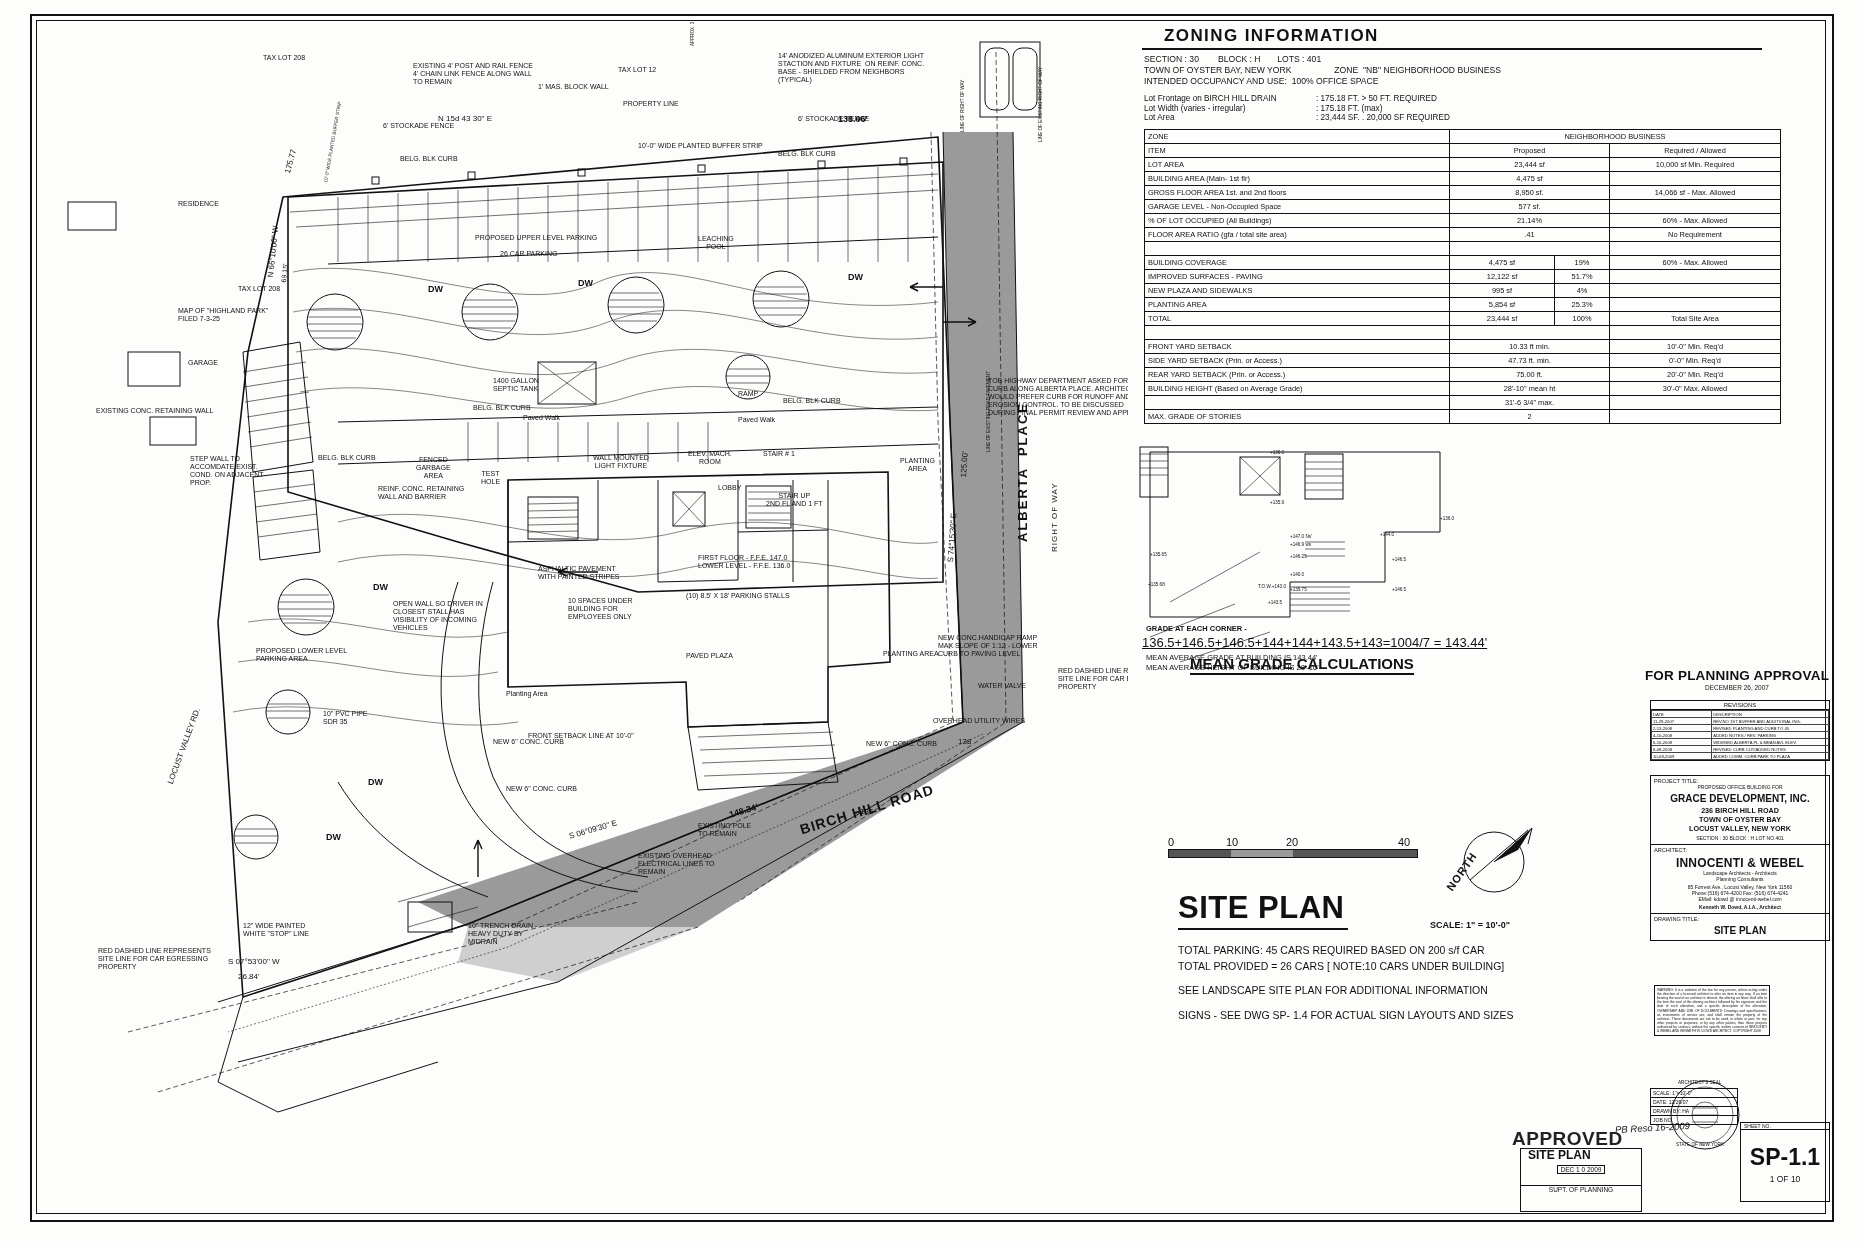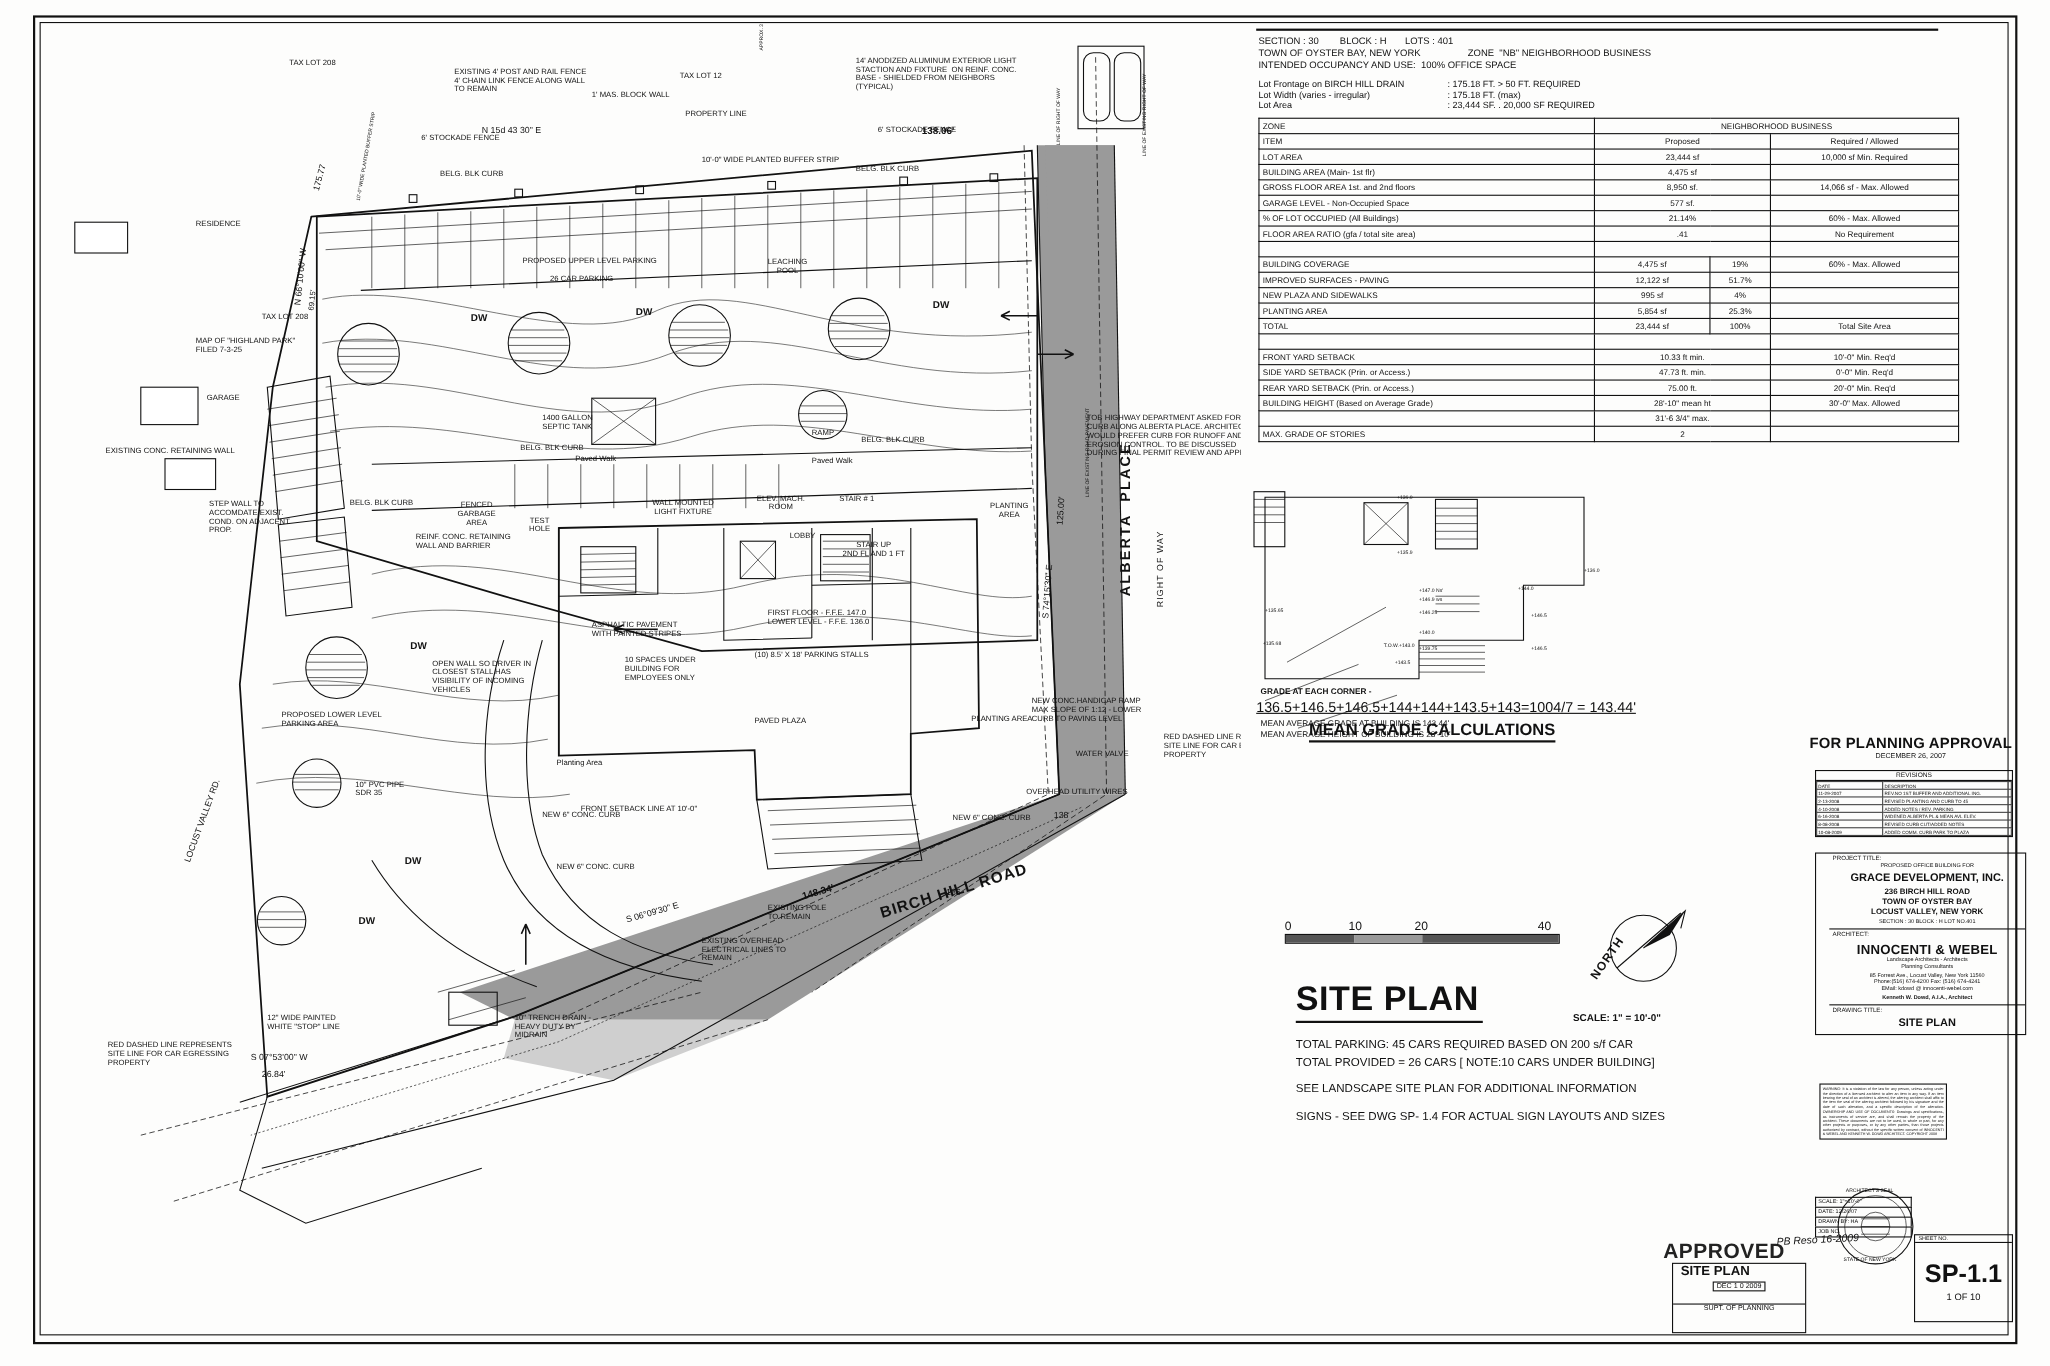--- a/index.html
+++ b/index.html
@@ -49,21 +49,21 @@
   #approval .a2{font-size:6.5px;margin-top:1px;}
 
   
   #revbox{position:absolute;left:1650px;top:700px;width:178px;border:1px solid #111;}
   #revbox .rt{font-size:6px;text-align:center;border-bottom:1px solid #111;padding:1px 0;}
   table.rev{border-collapse:collapse;width:100%;font-size:4.2px;}
   table.rev td{border:1px solid #444;padding:0 1px;height:6px;}
 
   
   #titleblock{position:absolute;left:1650px;top:775px;width:178px;border:1px solid #111;
-              text-align:center;padding-bottom:2px;padding-left:12px;}
+              text-align:center;padding-bottom:2px;}
   #titleblock .k{font-size:5.6px;text-align:left;padding:2px 0 0 3px;}
   #titleblock .v{font-size:7.2px;font-weight:bold;}
   #titleblock .firm{font-size:12px;font-weight:bold;letter-spacing:.2px;margin-top:3px;}
   #titleblock .sub{font-size:5px;}
   #titleblock .dt{font-size:10px;font-weight:bold;margin:3px 0 2px;}
 
   
   #sheetno{position:absolute;left:1740px;top:1122px;width:88px;height:78px;
            border:1px solid #111;text-align:center;}
   #sheetno .n{font-size:23px;font-weight:bold;margin-top:14px;}
@@ -498,20 +498,21 @@
     <div class="lbl" style="left:530px;top:810px;font-size:8px;transform:rotate(-16deg);transform-origin:0 0;">S 06°09'30" E</div>
     <div class="lbl bold" style="left:690px;top:788px;font-size:9px;transform:rotate(-16deg);transform-origin:0 0;">148.34'</div>
     <div class="lbl" style="left:190px;top:935px;font-size:8px;">S 07°53'00" W</div>
     <div class="lbl" style="left:200px;top:950px;font-size:8px;">26.84'</div>
     <div class="lbl" style="left:822px;top:785px;font-size:8px;">136</div>
     <div class="lbl" style="left:920px;top:715px;font-size:8px;">138</div>
     <div class="lbl xtiny" style="left:652px;top:24px;transform:rotate(-90deg);transform-origin:0 0;">APPROX. 33'</div>
   </div>
 
   <div id="zoning">
+    <h1>ZONING   INFORMATION</h1>
     <div class="zrule"></div>
     <div class="zline">SECTION : 30        BLOCK : H       LOTS : 401</div>
     <div class="zline">TOWN OF OYSTER BAY, NEW YORK                  ZONE  "NB" NEIGHBORHOOD BUSINESS</div>
     <div class="zline">INTENDED OCCUPANCY AND USE:  100% OFFICE SPACE</div>
     <div class="zsp"></div>
     <div class="zlot">
         <span class="k">Lot Frontage on BIRCH HILL DRAIN</span>
         <span class="v">: 175.18 FT.  &gt; 50 FT. REQUIRED</span>
       </div>
     <div class="zlot">

